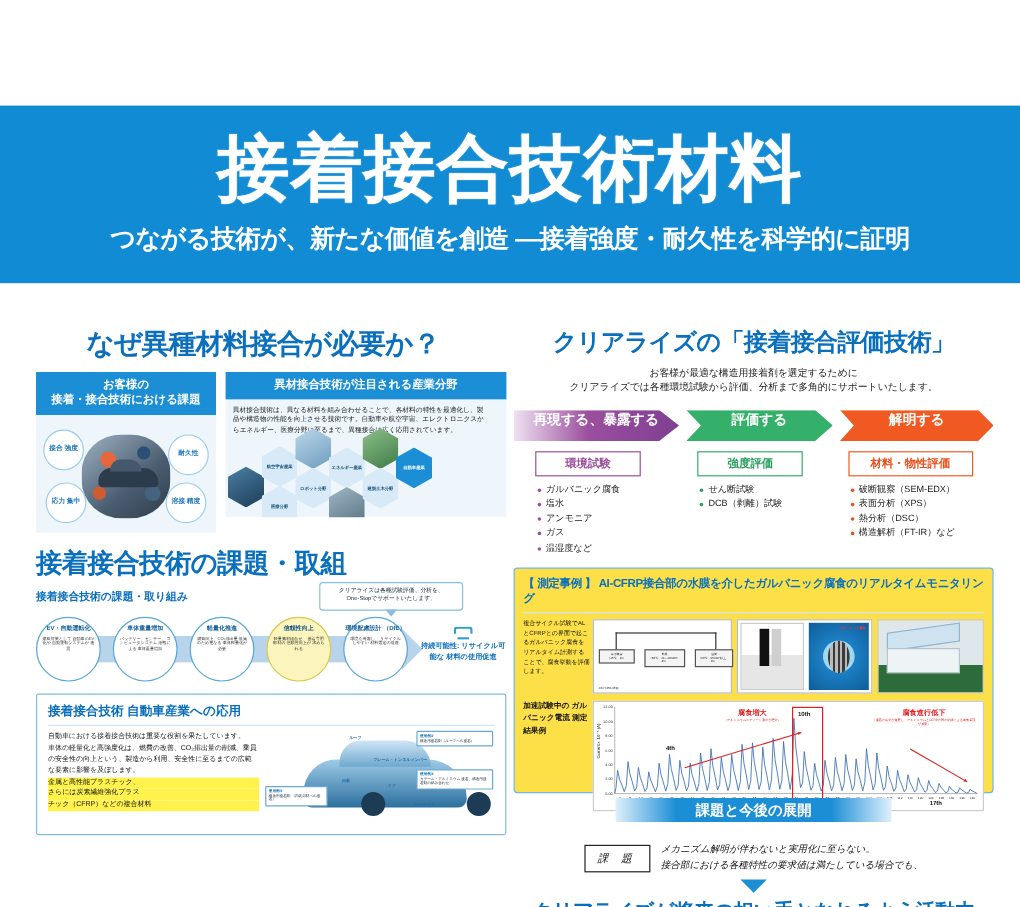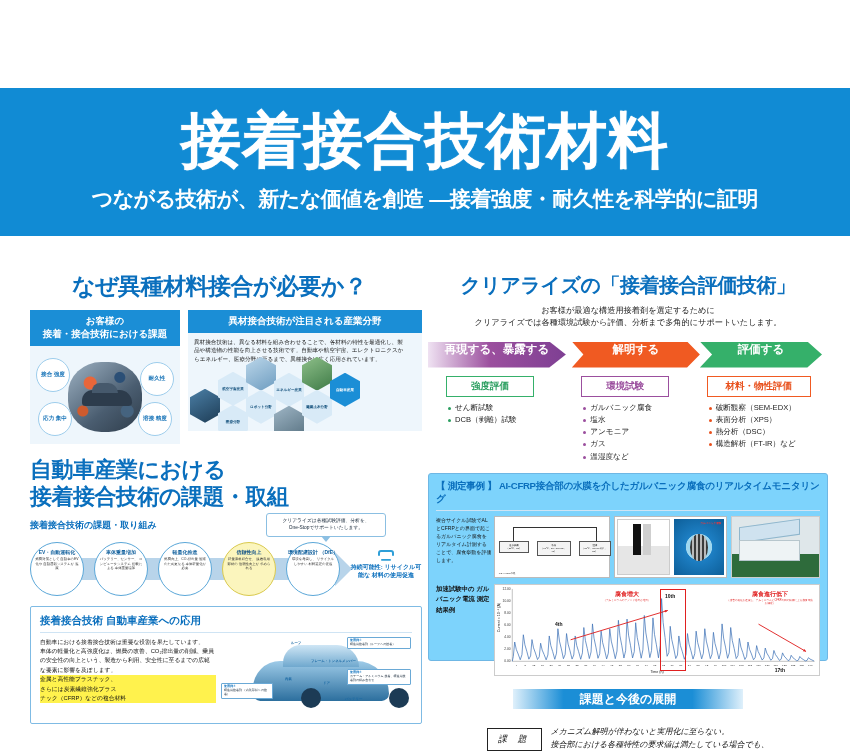--- a/index.html
+++ b/index.html
@@ -209,21 +209,21 @@
     content:""; position:absolute; left:0; top:5px; width:3px; height:3px; border-radius:50%;
     background: #9b4f9e;
   }
   .c2 .clist li:before { background:#2a9e5f; }
   .c3 .clist li:before { background:#e8501c; }
   .c3 .clist { padding-left: 10px; }
 
   
   .measbox {
     margin-top: 10px; border: 1.2px solid #6fb7e4; border-radius: 3px;
-    height: 188px; padding: 6px 7px; position: relative; background:#7dd3fc;
+    height: 188px; padding: 6px 7px; position: relative; background:#fde047;
   }
   .meashead {
     color: #0a6fbd; font-weight: bold; font-size: 9.6px;
     border-bottom: 1px solid #cfe4f4; padding-bottom: 4px; letter-spacing: -0.3px;
   }
   .measrow { display: flex; margin-top: 5px; }
   .measdesc { width: 58px; font-size: 5px; line-height: 1.6; color: #111; }
   .panel { border: 0.8px solid #bbb; background:#fff; }
   .p-flow { width: 120px; height: 62px; position: relative; margin-left: 2px; padding:4px; }
   .fbox {
@@ -251,21 +251,21 @@
   .ann { position:absolute; color:#e02020; font-weight:bold; text-align:center; }
   .ann .t { font-size: 6px; }
   .ann .d { font-size: 2.6px; line-height:1.2; font-weight:normal; }
   .redbox { position:absolute; border:1.2px solid #e02020; }
   .axlab { position:absolute; font-size: 3.6px; color:#222; }
   .ytitle { position:absolute; left:2px; top:18px; font-size:3.6px; color:#222;
             writing-mode: vertical-rl; transform: rotate(180deg); }
 
   
   .cbanner {
-    margin-top: 28px; text-align:center; position: relative; height: 28px;
+    margin-top: 4px; text-align:center; position: relative; height: 28px;
   }
   .cbanner .bg {
     position:absolute; left:50%; transform:translateX(-50%); top:0;
     width: 230px; height: 20px;
     background: linear-gradient(90deg,#dff0fb,#1b8ed6 22%,#1b8ed6 78%,#dff0fb);
   }
   .cbanner span {
     position:relative; z-index:2; color:#fff; font-weight:bold; font-size: 12px; line-height:20px;
   }
   .kadai-row { display:flex; justify-content:center; align-items:center; margin-top: 9px; gap: 9px; font-style: italic; }
@@ -337,21 +337,20 @@
             <div class="hex photo4" style="left:86px; top:39px;"></div>
             <div class="hex photo3" style="left:114px; top:-10px;"></div>
             <div class="hex lbl" style="left:114px; top:23px;">建築土木分野</div>
             <div class="hex lblb" style="left:142px; top:6px;">自動車産業</div>
           </div>
         </div>
       </div>
     </div>
 
     <div class="auto-title">
-      <div>自動車産業における</div>
       <div>接着接合技術の課題・取組</div>
     </div>
 
     <div style="position:relative;">
       <div class="sub-label">接着接合技術の課題・取り組み</div>
       <div class="callout">
         <div>クリアライズは各種試験評価、分析を、</div>
         <div>One-Stopでサポートいたします。</div>
       </div>
     </div>
@@ -447,44 +446,44 @@
     <div class="sec-title-r">クリアライズの「接着接合評価技術」</div>
     <div class="lead-r">
       <div>お客様が最適な構造用接着剤を選定するために</div>
       <div>クリアライズでは各種環境試験から評価、分析まで多角的にサポートいたします。</div>
     </div>
 
     <div class="arrowrow">
       <div class="arw arw1">
         <span>再現する、暴露する</span>
       </div>
+      <div class="arw arw2">
+        <span>評価する</span>
+      </div>
       <div class="arw arw3">
         <span>解明する</span>
       </div>
-      <div class="arw arw2">
-        <span>評価する</span>
-      </div>
     </div>
 
     <div class="cards">
-      <div class="card c2">
-        <div class="cardhead">強度評価</div>
-        <ul class="clist">
-          <li>せん断試験</li>
-          <li>DCB（剥離）試験</li>
-        </ul>
-      </div>
       <div class="card c1">
         <div class="cardhead">環境試験</div>
         <ul class="clist">
           <li>ガルバニック腐食</li>
           <li>塩水</li>
           <li>アンモニア</li>
           <li>ガス</li>
           <li>温湿度など</li>
+        </ul>
+      </div>
+      <div class="card c2">
+        <div class="cardhead">強度評価</div>
+        <ul class="clist">
+          <li>せん断試験</li>
+          <li>DCB（剥離）試験</li>
         </ul>
       </div>
       <div class="card c3">
         <div class="cardhead">材料・物性評価</div>
         <ul class="clist">
           <li>破断観察（SEM-EDX）</li>
           <li>表面分析（XPS）</li>
           <li>熱分析（DSC）</li>
           <li>構造解析（FT-IR）など</li>
         </ul>

